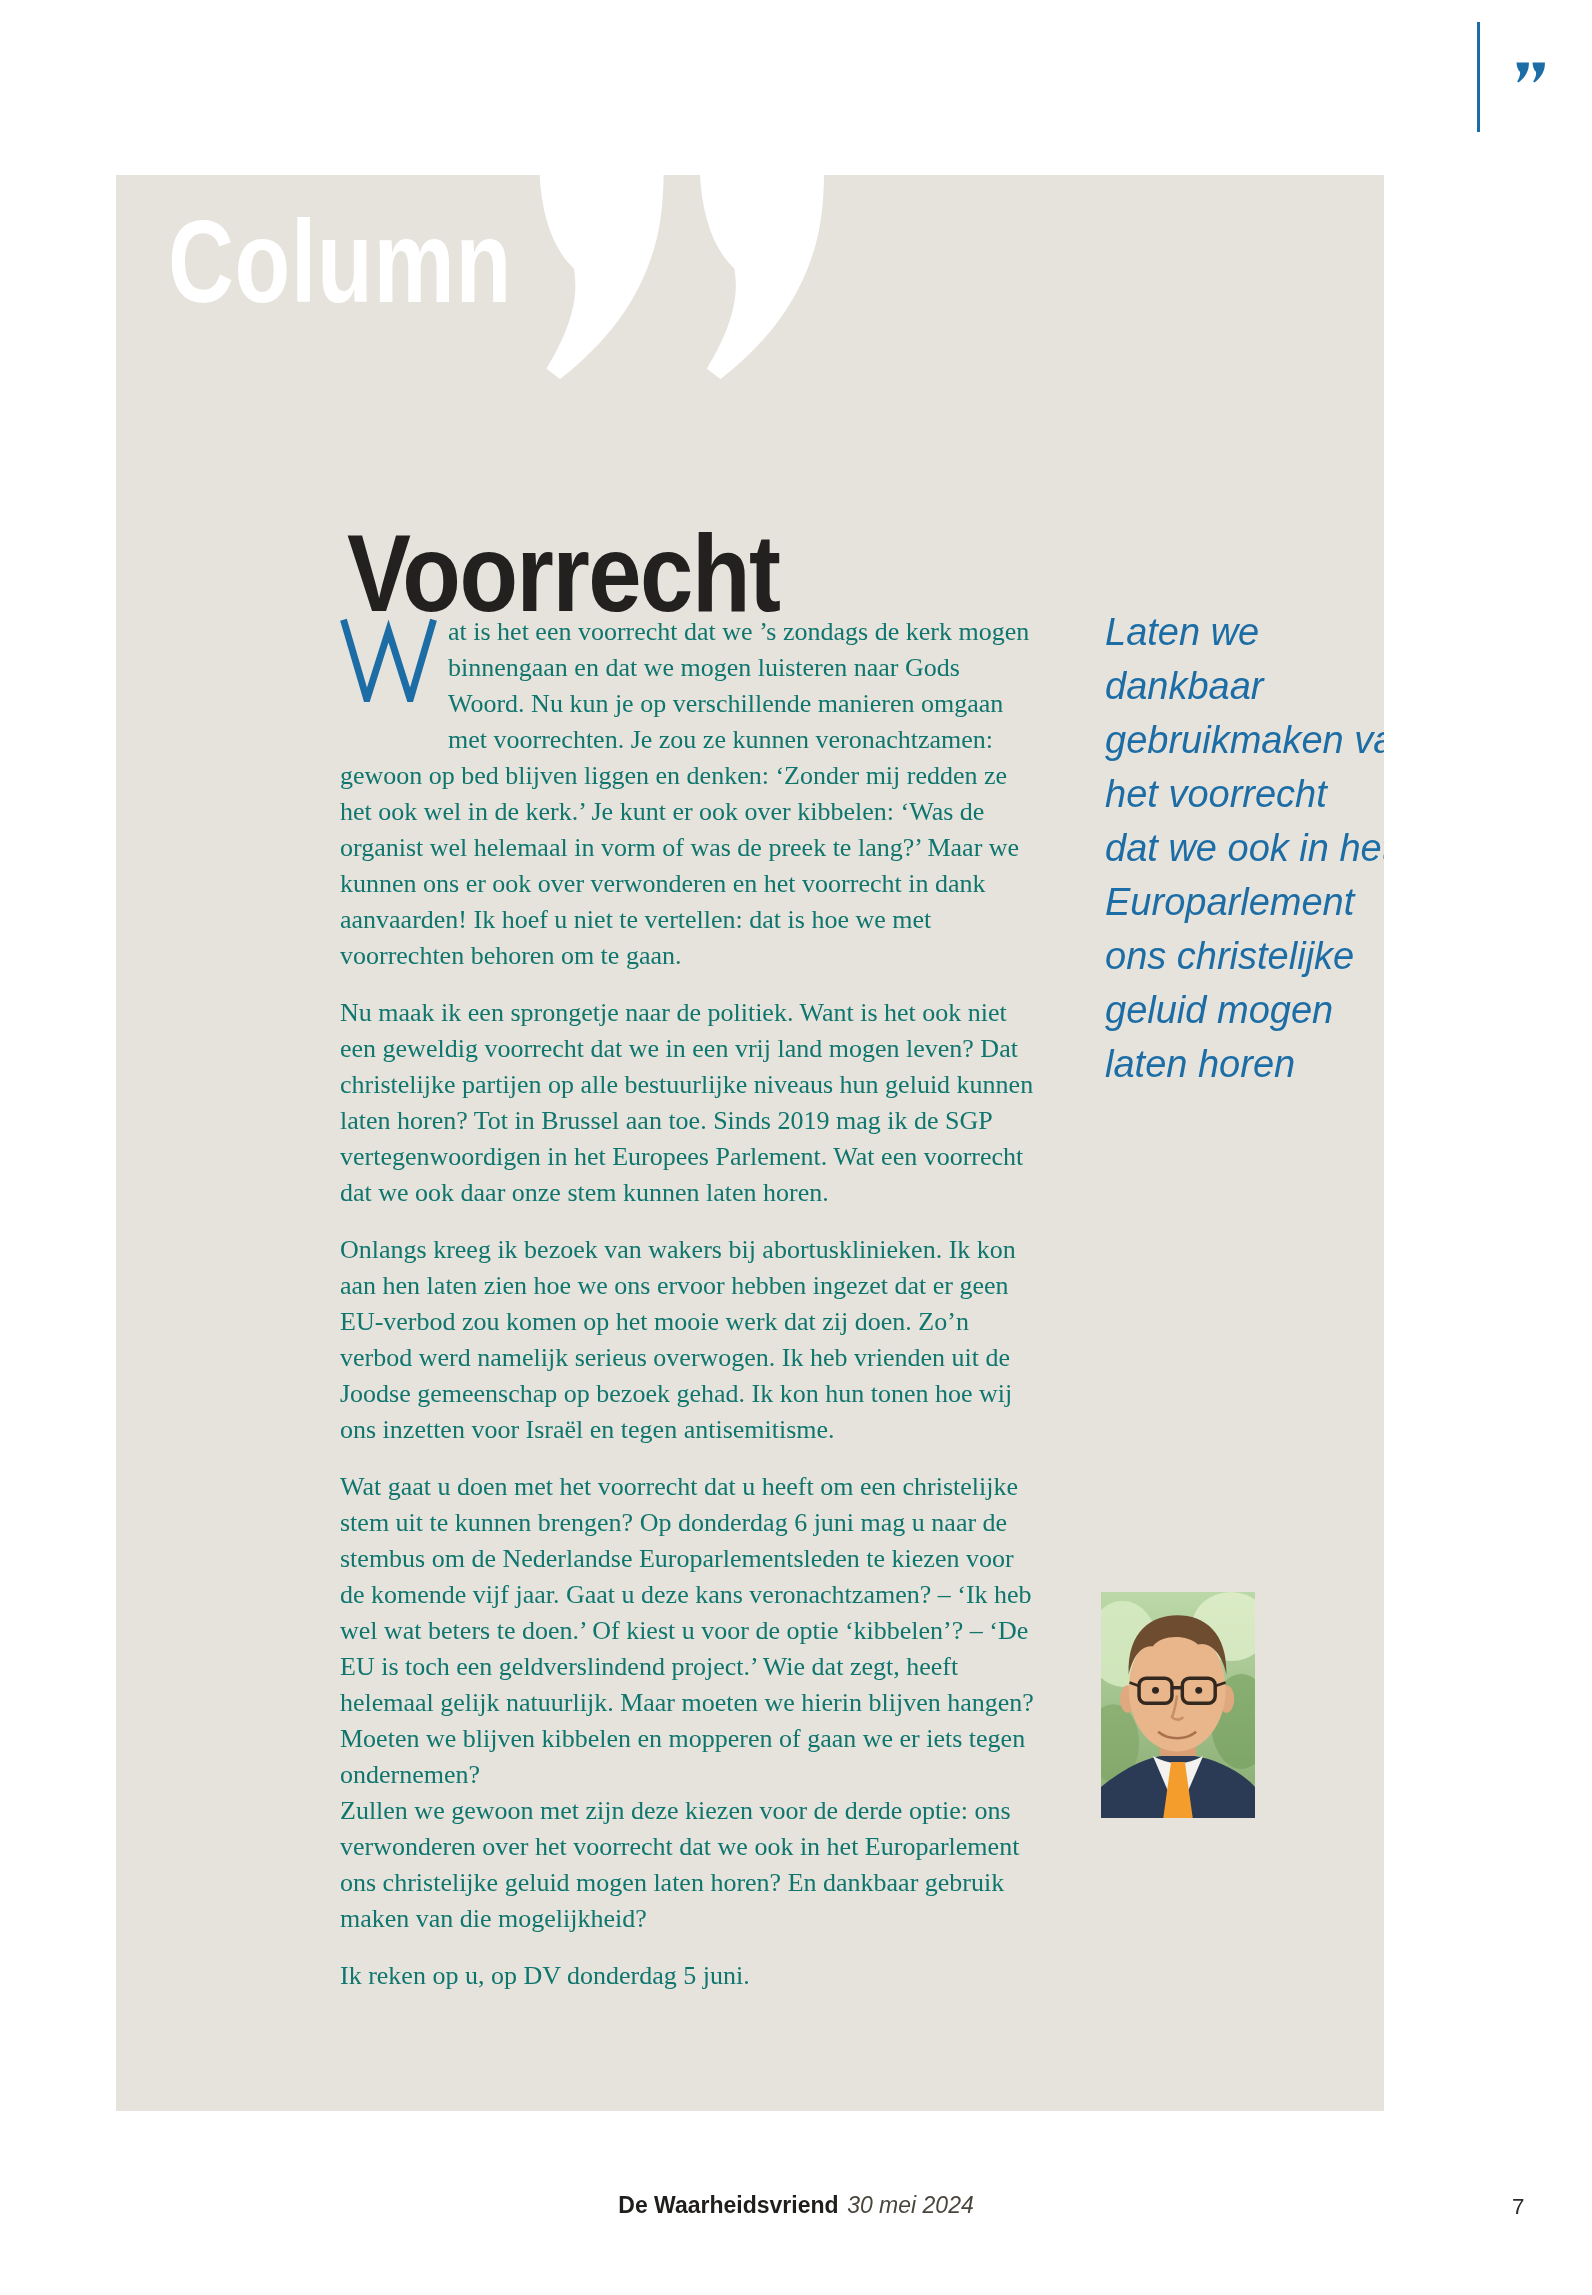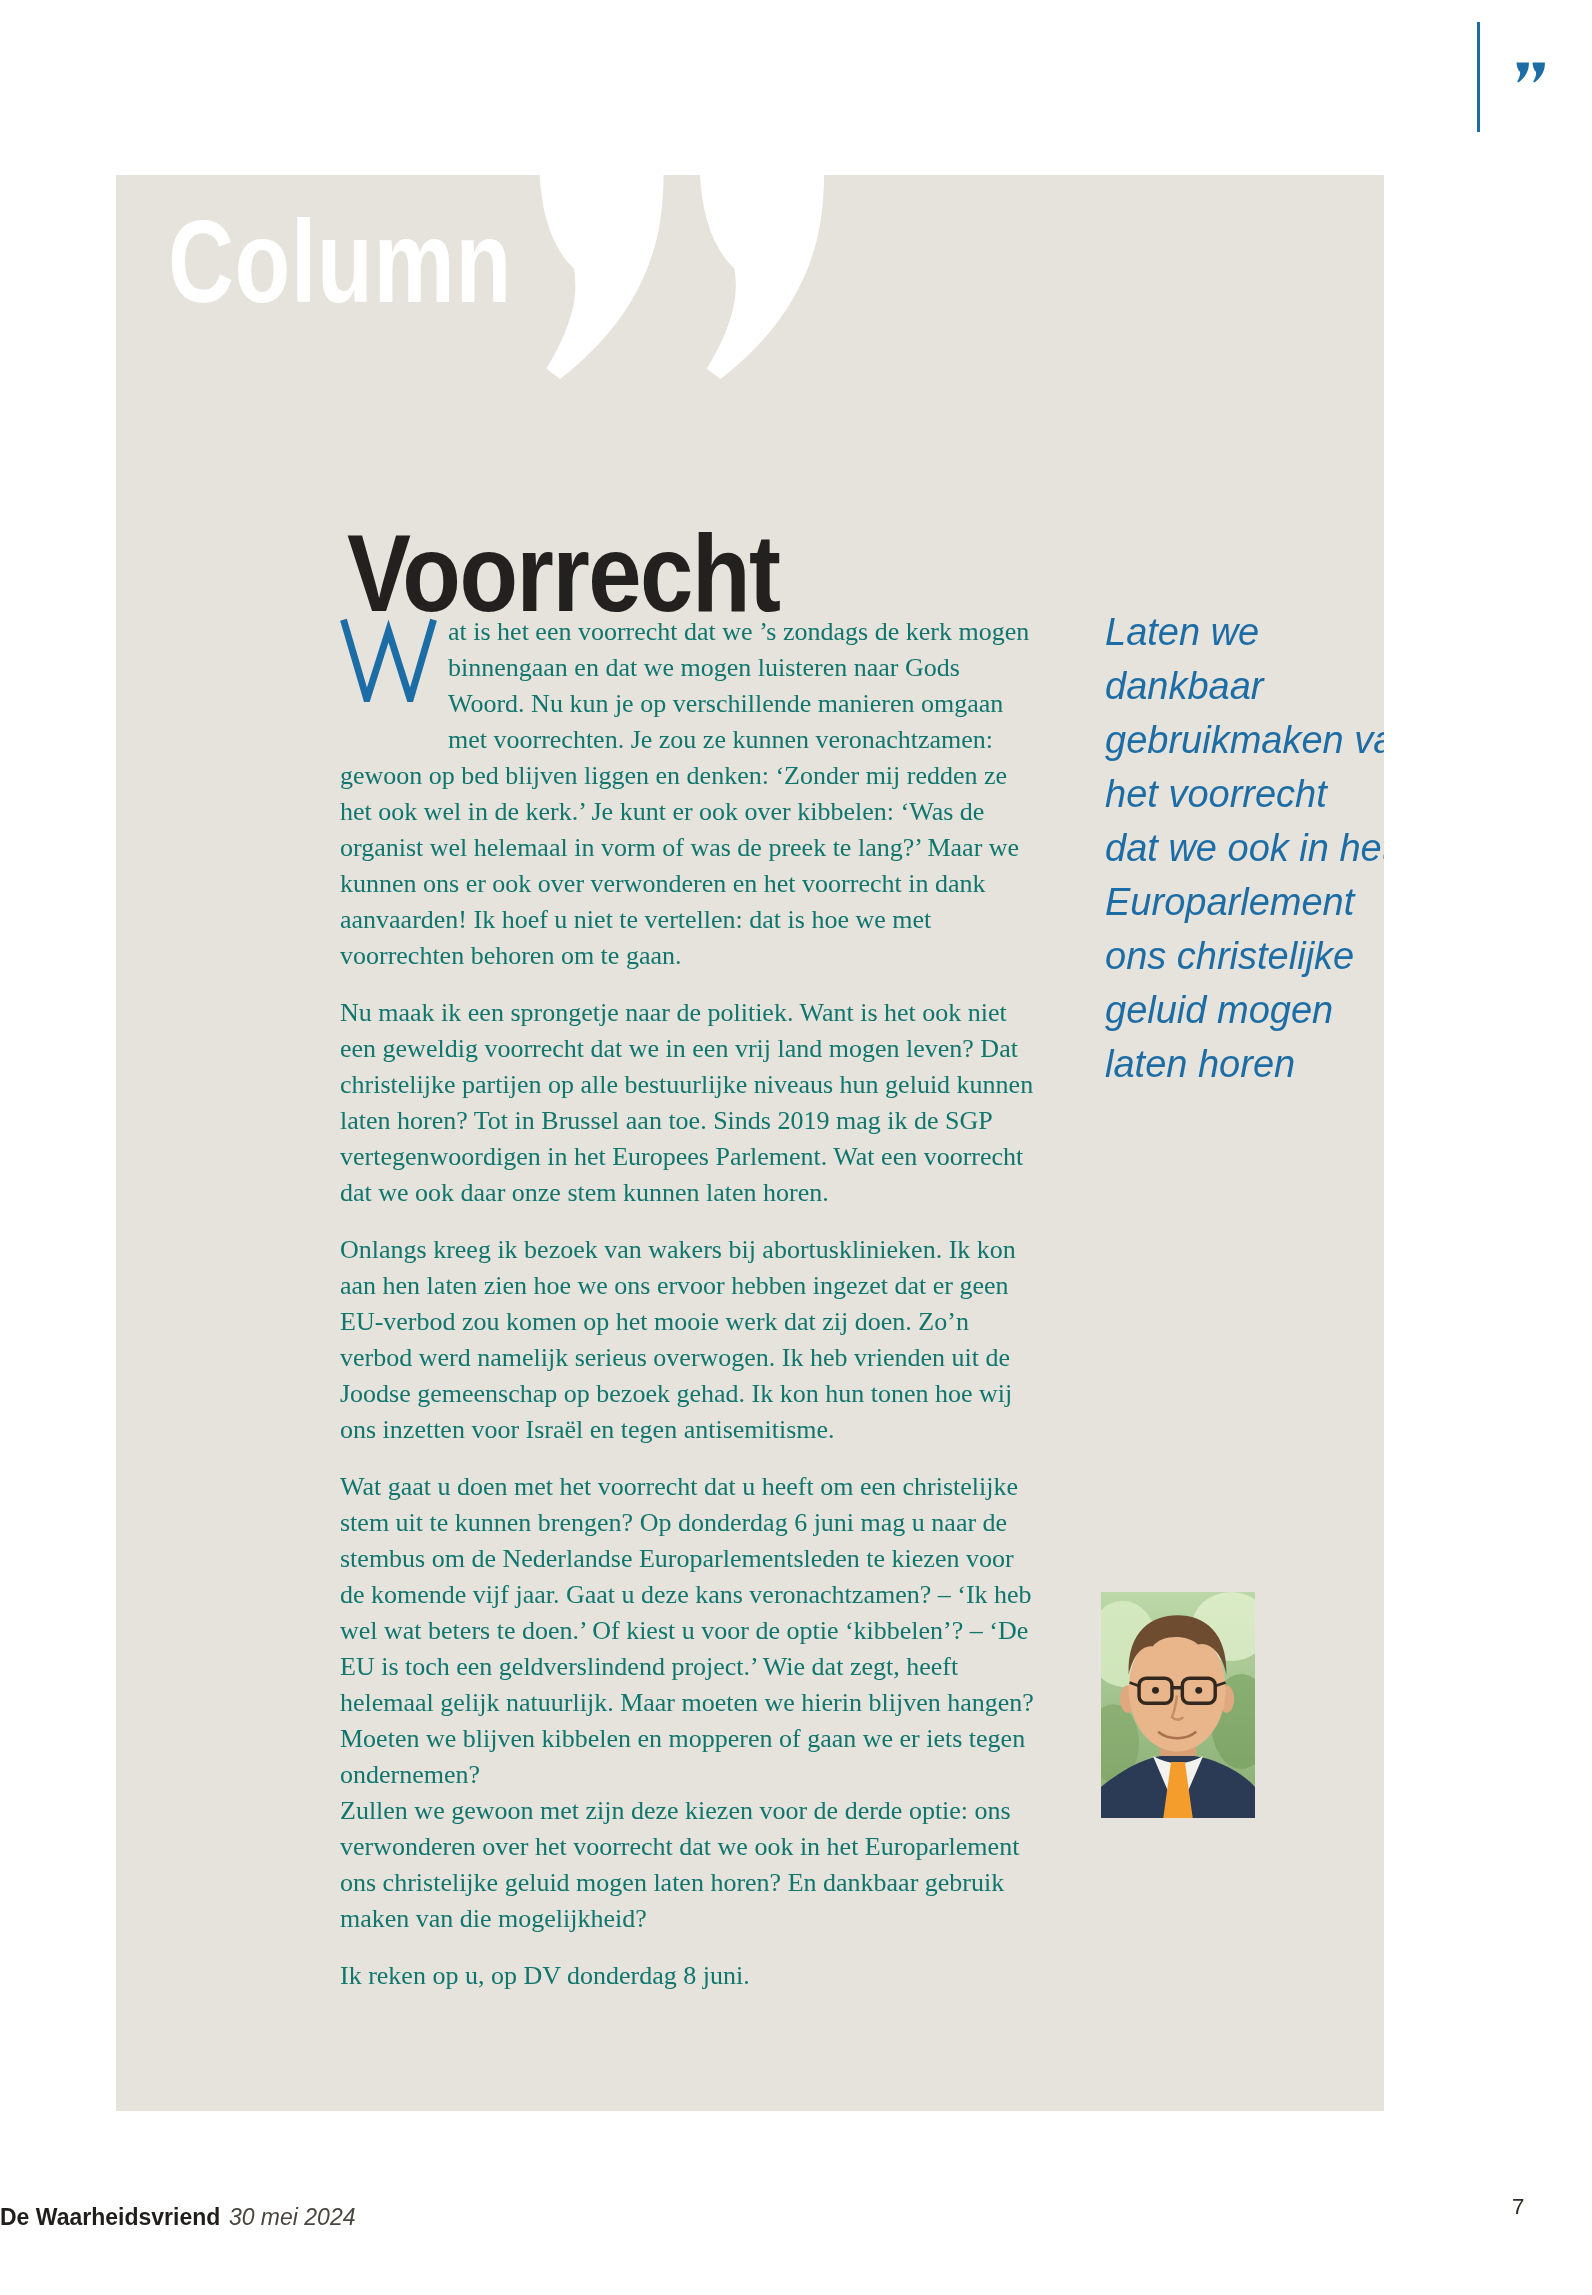--- a/index.html
+++ b/index.html
@@ -39,21 +39,21 @@
     position:absolute;left:989px;top:430px;width:311px;
     font-style:italic;font-size:38px;line-height:54px;color:#1c6da5;white-space:pre-line;
   }
   
   .photo{position:absolute;left:985px;top:1417px;width:154px;height:226px;}
   .caption{position:absolute;left:985px;top:1657px;width:173px;font-size:22.4px;line-height:27px;}
   .caption .name{font-weight:bold;color:#54504a;margin:0 0 2.6px 0;}
   .caption .bio{font-style:italic;color:#6b665f;margin:0;white-space:pre-line;}
   .caption .rule{margin-top:11.2px;width:154px;border-top:2.6px dotted #8f8a82;height:0;}
   
-  .footer{position:absolute;left:0;top:2192px;width:1592px;font-size:23px;color:#201e1b;margin-top:12px;}
+  .footer{position:absolute;left:0;top:2192px;width:1592px;text-align:center;font-size:23px;color:#201e1b;}
   .footer .mag{font-weight:bold;}
   .footer .date{font-style:italic;font-weight:normal;color:#4a463f;margin-left:8.6px;}
   .pagenum{position:absolute;left:1512px;top:2194px;font-size:22.4px;color:#2e2b27;}
 </style>
 </head>
 <body>
 
 <div class="corner-line"></div>
 <svg class="corner-quote" viewBox="0 0 360 235" preserveAspectRatio="xMidYMid meet">
   <g fill="#1c6da5">
@@ -81,21 +81,21 @@
         <svg width="97" height="84" viewBox="0 0 112 97">
           <polyline points="4,2 31,94 56,15 81,94 108,2" fill="none" stroke="#1c6da5" stroke-width="8"></polyline>
         </svg>
         <span class="sr">W</span>
       </span><span>at is het een voorrecht dat we ’s zondags de kerk mogen binnengaan en dat we mogen luisteren naar Gods Woord. Nu kun je op verschillende manieren omgaan met voorrechten. Je zou ze kunnen veronachtzamen: gewoon op bed blijven liggen en denken: ‘Zonder mij redden ze het ook wel in de kerk.’ Je kunt er ook over kibbelen: ‘Was de organist wel helemaal in vorm of was de preek te lang?’ Maar we kunnen ons er ook over verwonderen en het voorrecht in dank aanvaarden! Ik hoef u niet te vertellen: dat is hoe we met voorrechten behoren om te gaan.</span>
     </p>
     <p>Nu maak ik een sprongetje naar de politiek. Want is het ook niet een geweldig voorrecht dat we in een vrij land mogen leven? Dat christelijke partijen op alle bestuurlijke niveaus hun geluid kunnen laten horen? Tot in Brussel aan toe. Sinds 2019 mag ik de SGP vertegenwoordigen in het Europees Parlement. Wat een voorrecht dat we ook daar onze stem kunnen laten horen.</p>
     <p>Onlangs kreeg ik bezoek van wakers bij abortusklinieken. Ik kon aan hen laten zien hoe we ons ervoor hebben ingezet dat er geen EU-verbod zou komen op het mooie werk dat zij doen. Zo’n verbod werd namelijk serieus overwogen. Ik heb vrienden uit de Joodse gemeenschap op bezoek gehad. Ik kon hun tonen hoe wij ons inzetten voor Israël en tegen antisemitisme.</p>
     <p class="joined">Wat gaat u doen met het voorrecht dat u heeft om een christelijke stem uit te kunnen brengen? Op donderdag 6 juni mag u naar de stembus om de Nederlandse Europarlementsleden te kiezen voor de komende vijf jaar. Gaat u deze kans veronachtzamen? – ‘Ik heb wel wat beters te doen.’ Of kiest u voor de optie ‘kibbelen’? – ‘De EU is toch een geldverslindend project.’ Wie dat zegt, heeft helemaal gelijk natuurlijk. Maar moeten we hierin blijven hangen? Moeten we blijven kibbelen en mopperen of gaan we er iets tegen ondernemen?</p>
     <p>Zullen we gewoon met zijn deze kiezen voor de derde optie: ons verwonderen over het voorrecht dat we ook in het Europarlement ons christelijke geluid mogen laten horen? En dankbaar gebruik maken van die mogelijkheid?</p>
-    <p class="last">Ik reken op u, op DV donderdag 8 juni.</p>
+    <p class="last">Ik reken op u, op DV donderdag 5 juni.</p>
   </div>
 
   <div class="pullquote">Laten we
 dankbaar
 gebruikmaken van
 het voorrecht
 dat we ook in het
 Europarlement
 ons christelijke
 geluid mogen

